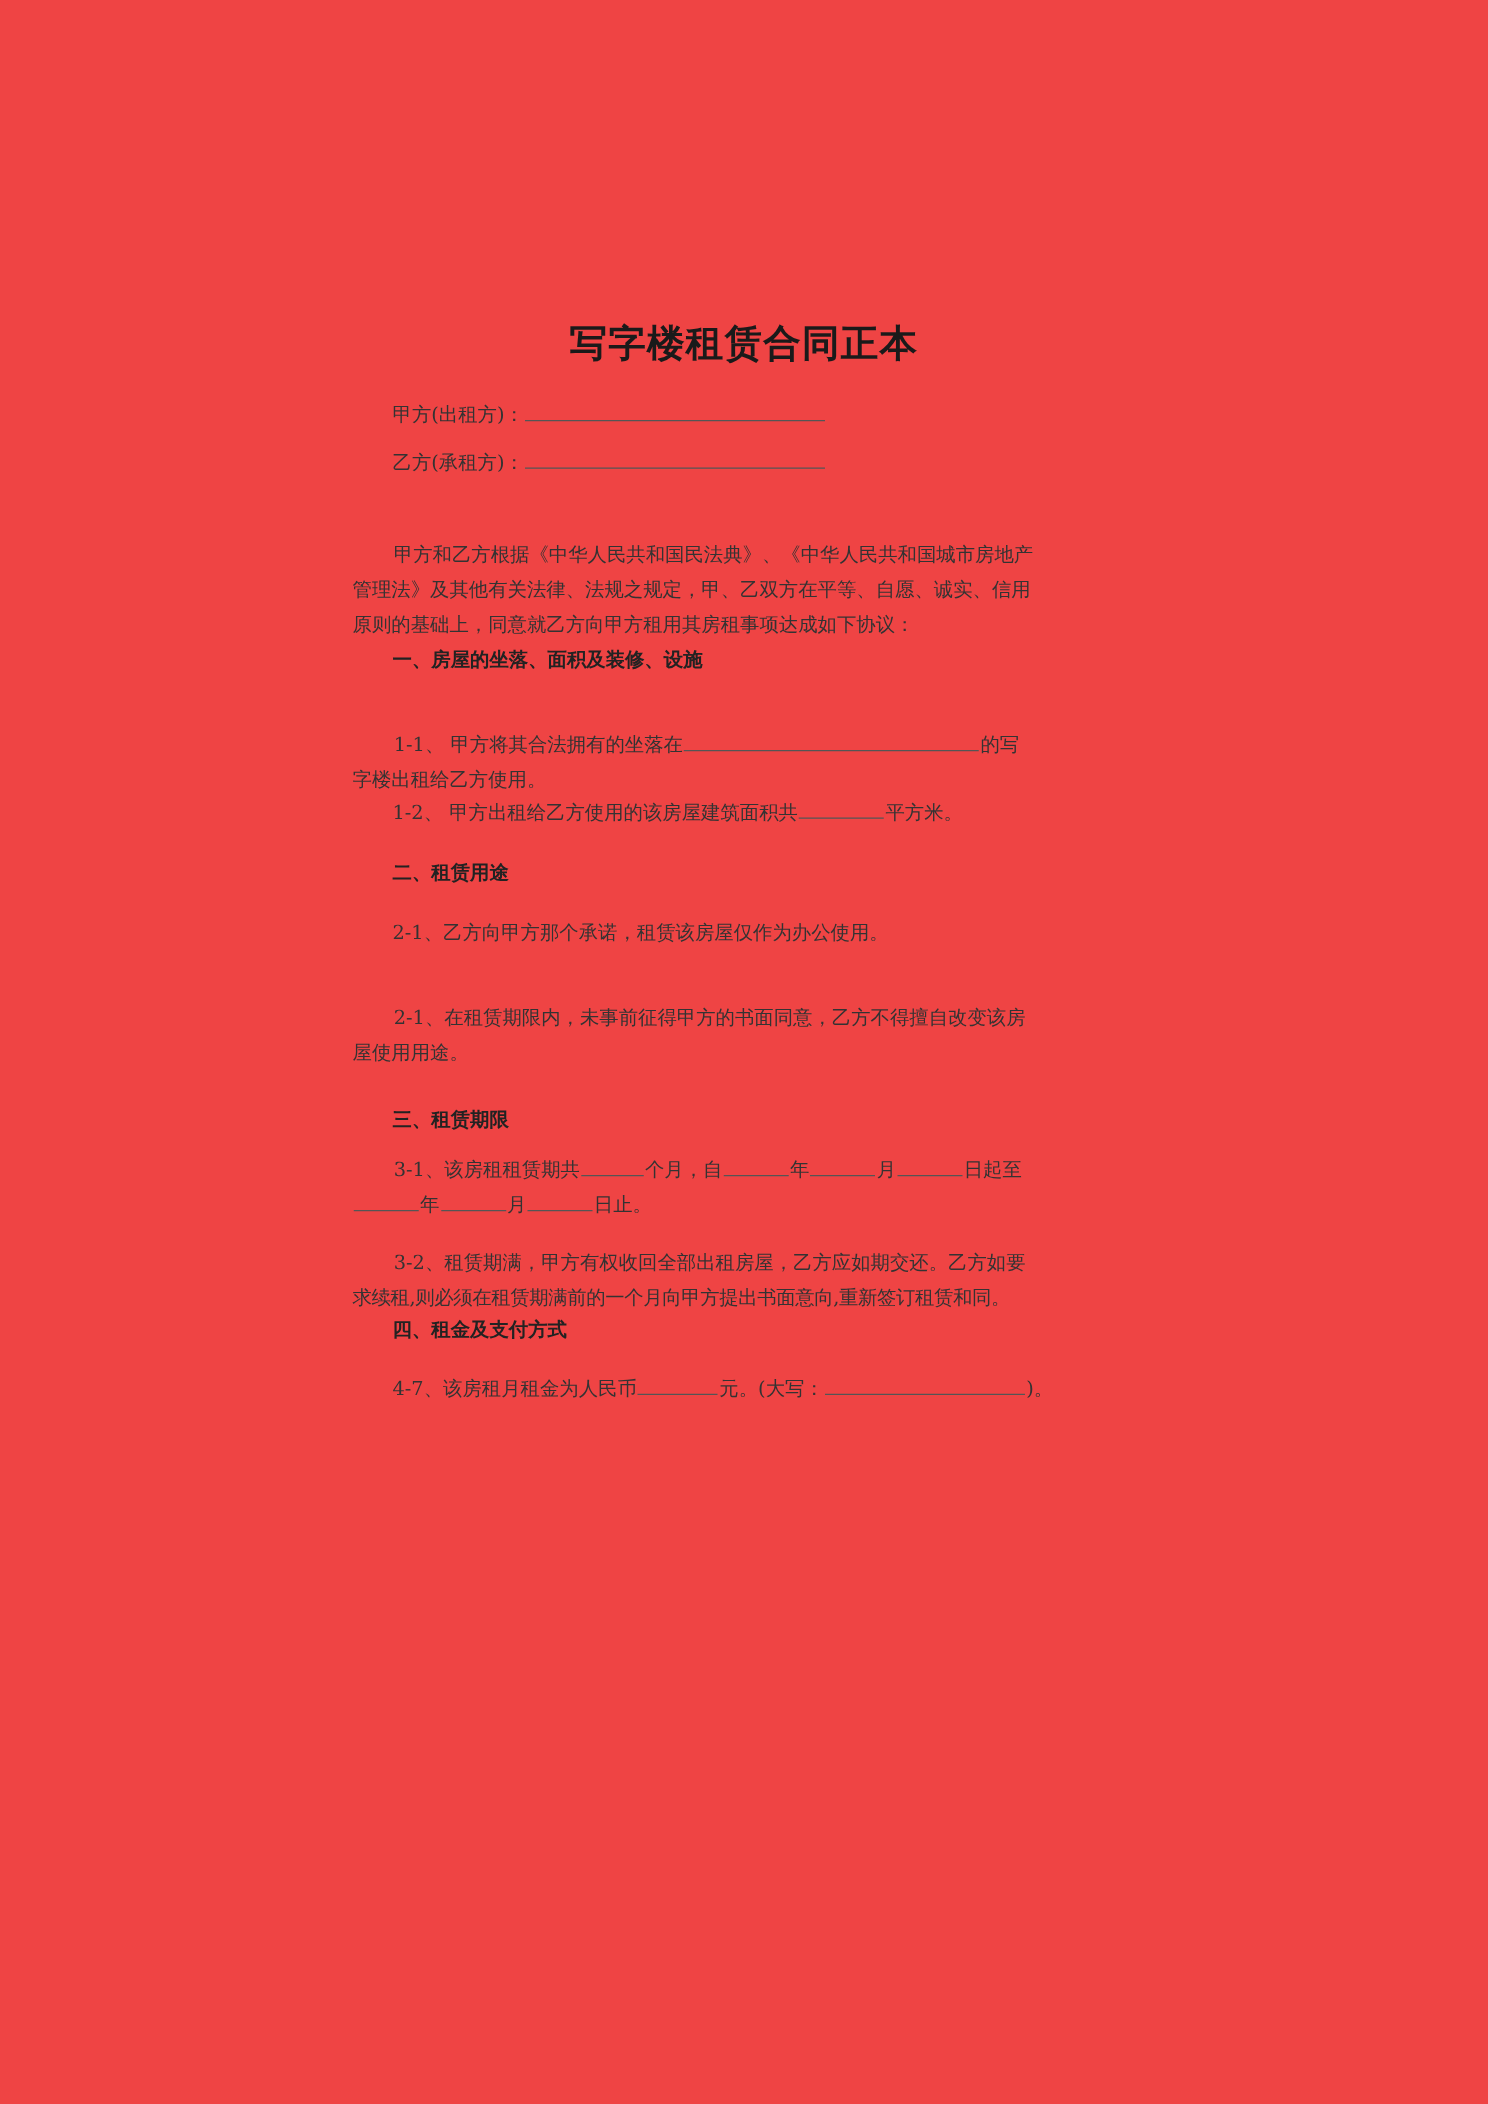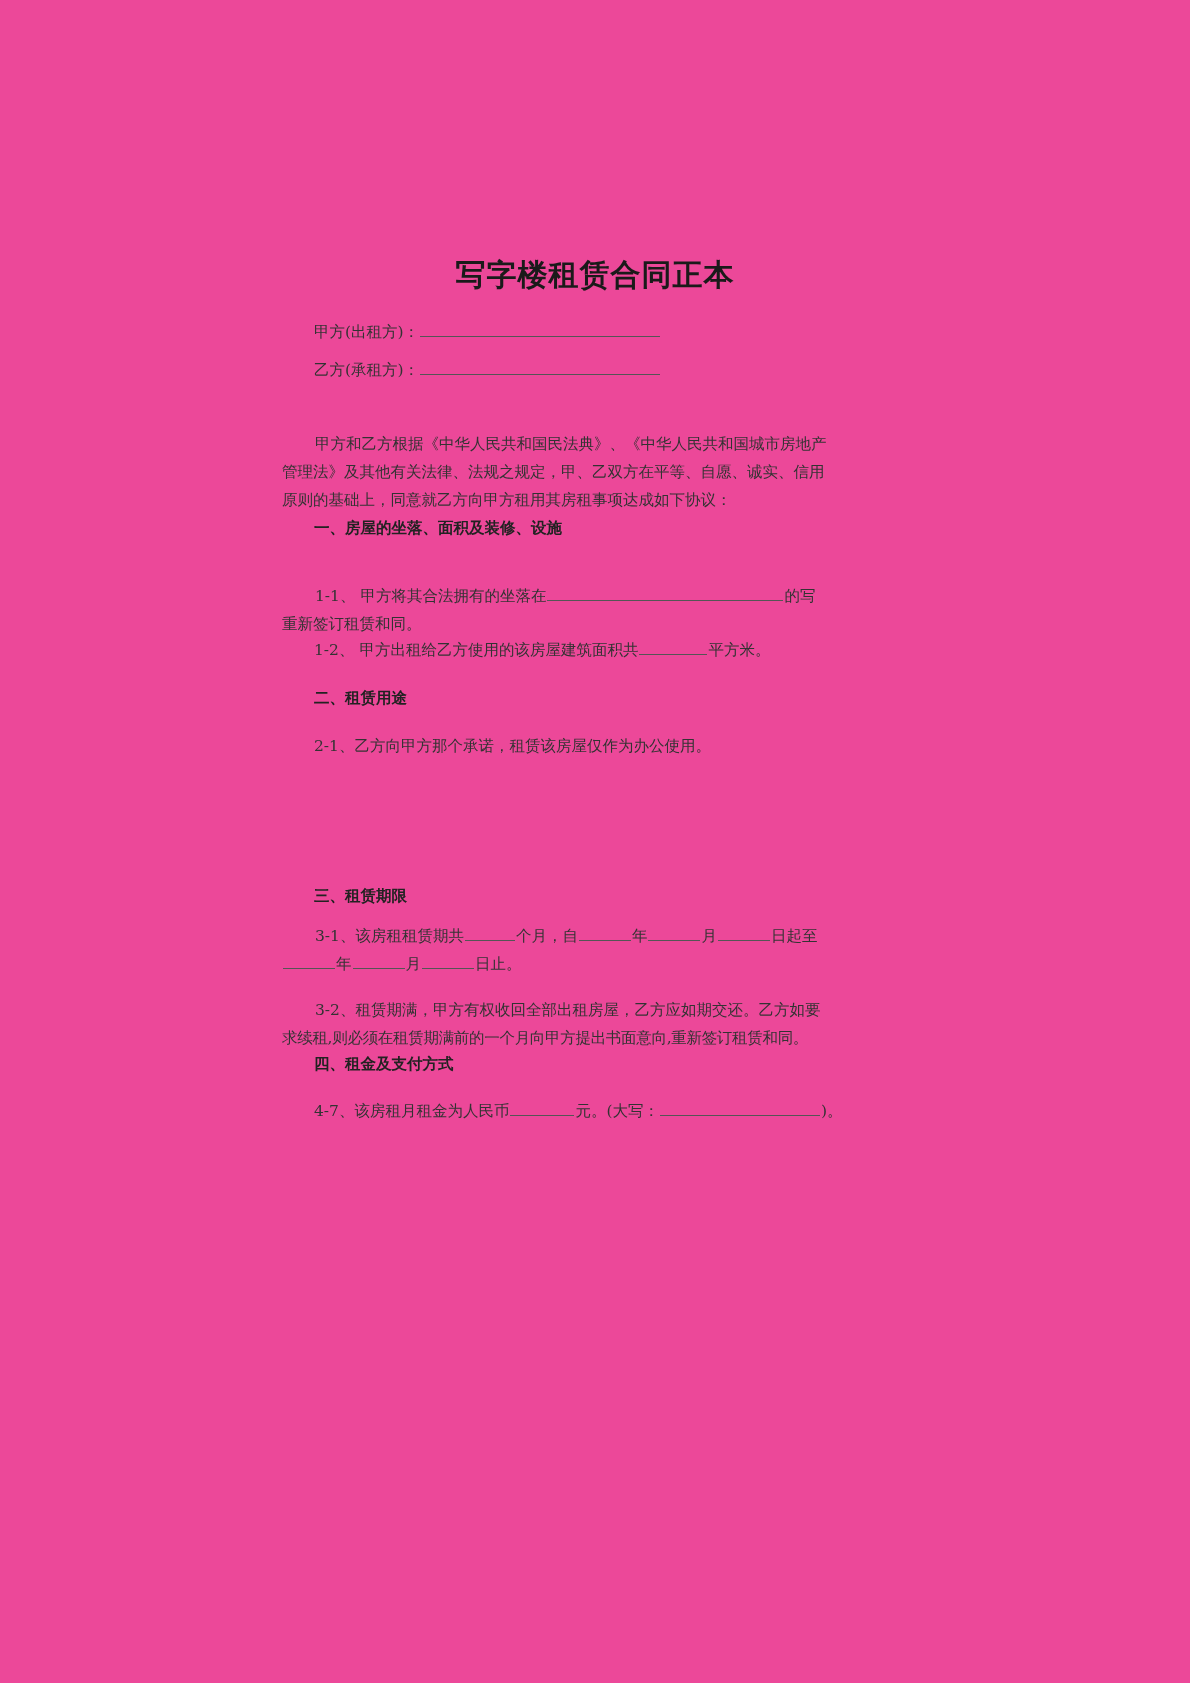--- a/index.html
+++ b/index.html
@@ -13,21 +13,21 @@
       position: relative;
       overflow: hidden;
       font-family: "DejaVu Serif", "Liberation Serif", serif;
       color: #333333;
     }
     .page {
       position: absolute;
       left: 0; top: 0;
       width: 1190px;
       height: 1683px;
-      background: #ec4899;
+      background: #ef4444;
     }
     .title {
       position: absolute;
       left: 0;
       width: 1190px;
       top: 255px;
       text-align: center;
       font-size: 30px;
       font-weight: bold;
       color: #1a1a1a;
@@ -88,31 +88,35 @@
     <div class="cont">管理法》及其他有关法律、法规之规定，甲、乙双方在平等、自愿、诚实、信用</div>
     <div class="cont">原则的基础上，同意就乙方向甲方租用其房租事项达成如下协议：</div>
   </div>
 
   <div class="heading" style="top:514px; left:314px;text-align:center;">一、房屋的坐落、面积及装修、设施</div>
 
   <div class="block" style="top:562px; left:282px;">
     <div class="first">
       <span>1-1、 甲方将其合法拥有的坐落在</span><span class="blank" style="width:236px;"></span><span>的写</span>
     </div>
-    <div class="cont">重新签订租赁和同。</div>
+    <div class="cont">字楼出租给乙方使用。</div>
   </div>
 
   <div class="line" style="top:636px; left:314px;">
     <span>1-2、 甲方出租给乙方使用的该房屋建筑面积共</span><span class="blank" style="width:68px;"></span><span>平方米。</span>
   </div>
 
   <div class="heading" style="top:684px; left:314px;">二、租赁用途</div>
 
   <div class="line" style="top:732px; left:314px;">2-1、乙方向甲方那个承诺，租赁该房屋仅作为办公使用。</div>
 
+  <div class="block" style="top:780px; left:282px;">
+    <div class="first">2-1、在租赁期限内，未事前征得甲方的书面同意，乙方不得擅自改变该房</div>
+    <div class="cont">屋使用用途。</div>
+  </div>
 
   <div class="heading" style="top:882px; left:314px;">三、租赁期限</div>
 
   <div class="block" style="top:902px; left:282px;">
     <div class="first">
       <span>3-1、该房租租赁期共</span><span class="blank" style="width:50px;"></span><span>个月，自</span><span class="blank" style="width:52px;"></span><span>年</span><span class="blank" style="width:52px;"></span><span>月</span><span class="blank" style="width:52px;"></span><span>日起至</span>
     </div>
     <div class="cont">
       <span class="blank" style="width:52px;"></span><span>年</span><span class="blank" style="width:52px;"></span><span>月</span><span class="blank" style="width:52px;"></span><span>日止。</span>
     </div>

